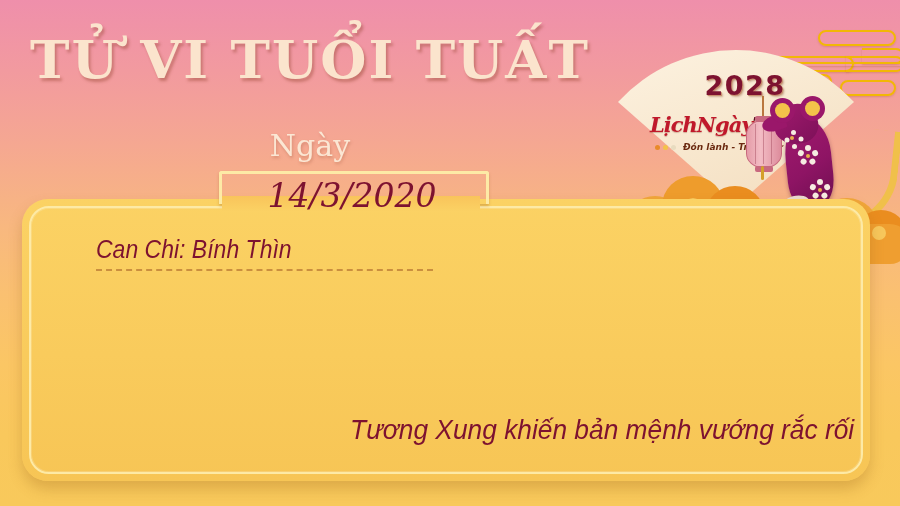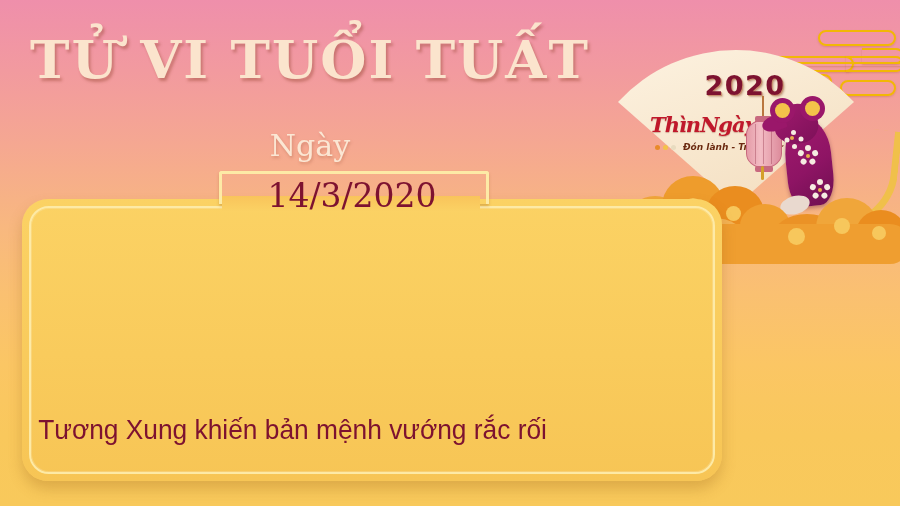--- a/index.html
+++ b/index.html
@@ -146,24 +146,25 @@
     white-space:nowrap;
   }
   .ngay{
     position:absolute;left:0;top:128px;width:620px;text-align:center;
     font-family:"DejaVu Serif",serif;font-size:30px;color:#fbe7d4;
     text-shadow:1px 2px 3px rgba(160,90,60,.35);
   }
 
   
   .panel{
-    position:absolute;left:22px;top:199px;width:700px;height:282px;
+    position:absolute;left:22px;top:199px;width:848px;height:282px;
     background:linear-gradient(180deg,#fbd264 0%,#f9cb5c 55%,#f7c555 100%);
     border-radius:26px;
     box-shadow:0 8px 14px rgba(150,95,20,.28);
+    font-style:italic;
   }
   .panel-inner{
     position:absolute;left:7px;top:7px;right:7px;bottom:7px;
     border:2px solid #fdeaa6;border-radius:20px;
     box-shadow:inset 0 0 0 1px rgba(255,255,255,.18);
   }
   
   .notch{
     position:absolute;left:200px;top:-3px;width:258px;height:16px;
     background:linear-gradient(180deg,#f9c45b,#fbd264);
@@ -186,21 +187,21 @@
   .cell .txt{
     font-family:"Liberation Sans",sans-serif;font-weight:400;
     font-size:25px;color:#7d1230;white-space:nowrap;
     transform:scaleX(.92);transform-origin:left center;
     padding-bottom:5px;
   }
   .cell .rule{
     height:0;border-top:2px dashed #c2853a;opacity:.85;margin-bottom:18px;
   }
   .summary{
-    position:absolute;left:0;top:215px;width:848px;text-align:left;
+    position:absolute;left:0;top:215px;width:848px;text-align:right;
     font-family:"Liberation Sans",sans-serif;font-size:28px;color:#7d1230;
     white-space:nowrap;
   }
   .summary span{display:inline-block;transform:scaleX(.94);}
 </style>
 </head>
 <body>
 
 <div id="stage">
 
@@ -221,24 +222,24 @@
     <div class="rib" style="transform:rotate(-42deg)"></div>
     <div class="rib" style="transform:rotate(-28deg)"></div>
     <div class="rib" style="transform:rotate(-14deg)"></div>
     <div class="rib" style="transform:rotate(0deg)"></div>
     <div class="rib" style="transform:rotate(14deg)"></div>
     <div class="rib" style="transform:rotate(28deg)"></div>
     <div class="rib" style="transform:rotate(42deg)"></div>
     <div class="rib" style="transform:rotate(56deg)"></div>
   </div>
 
-  <div class="year2020">2020</div>
+  <div class="year2020">2028</div>
 
   <div class="brandwrap">
-    <span class="brand"><span>Thìn</span><span>Ngày</span><span class="dark">T</span><span class="yin"></span><span class="dark">T</span><span class="dotcom">.com</span></span>
+    <span class="brand"><span>Lịch</span><span>Ngày</span><span class="dark">T</span><span class="yin"></span><span class="dark">T</span><span class="dotcom">.com</span></span>
   </div>
 
   <div class="tagwrap">
     <i class="tagdot" style="background:#e88a2a"></i>
     <i class="tagdot" style="background:#f3c24a"></i>
     <i class="tagdot" style="background:#e8dcc0"></i>
     <span class="tagline">Đón lành - Tránh dữ</span>
   </div>
 
   <div>
@@ -314,20 +315,24 @@
 
   <div class="panel">
     <div class="panel-inner"></div>
     <div class="notch-rail"></div>
     <div class="notch"></div>
     <div class="datetext">14/3/2020</div>
 
     <div class="grid">
 
       <div class="row">
+        <div class="cell">
+          <div class="txt">Can Chi: Bính Thìn</div>
+          <div class="rule"></div>
+        </div>
       </div>
 
 
     </div>
 
     <div class="summary">
       <span>Tương Xung khiến bản mệnh vướng rắc rối</span>
     </div>
   </div>
 

